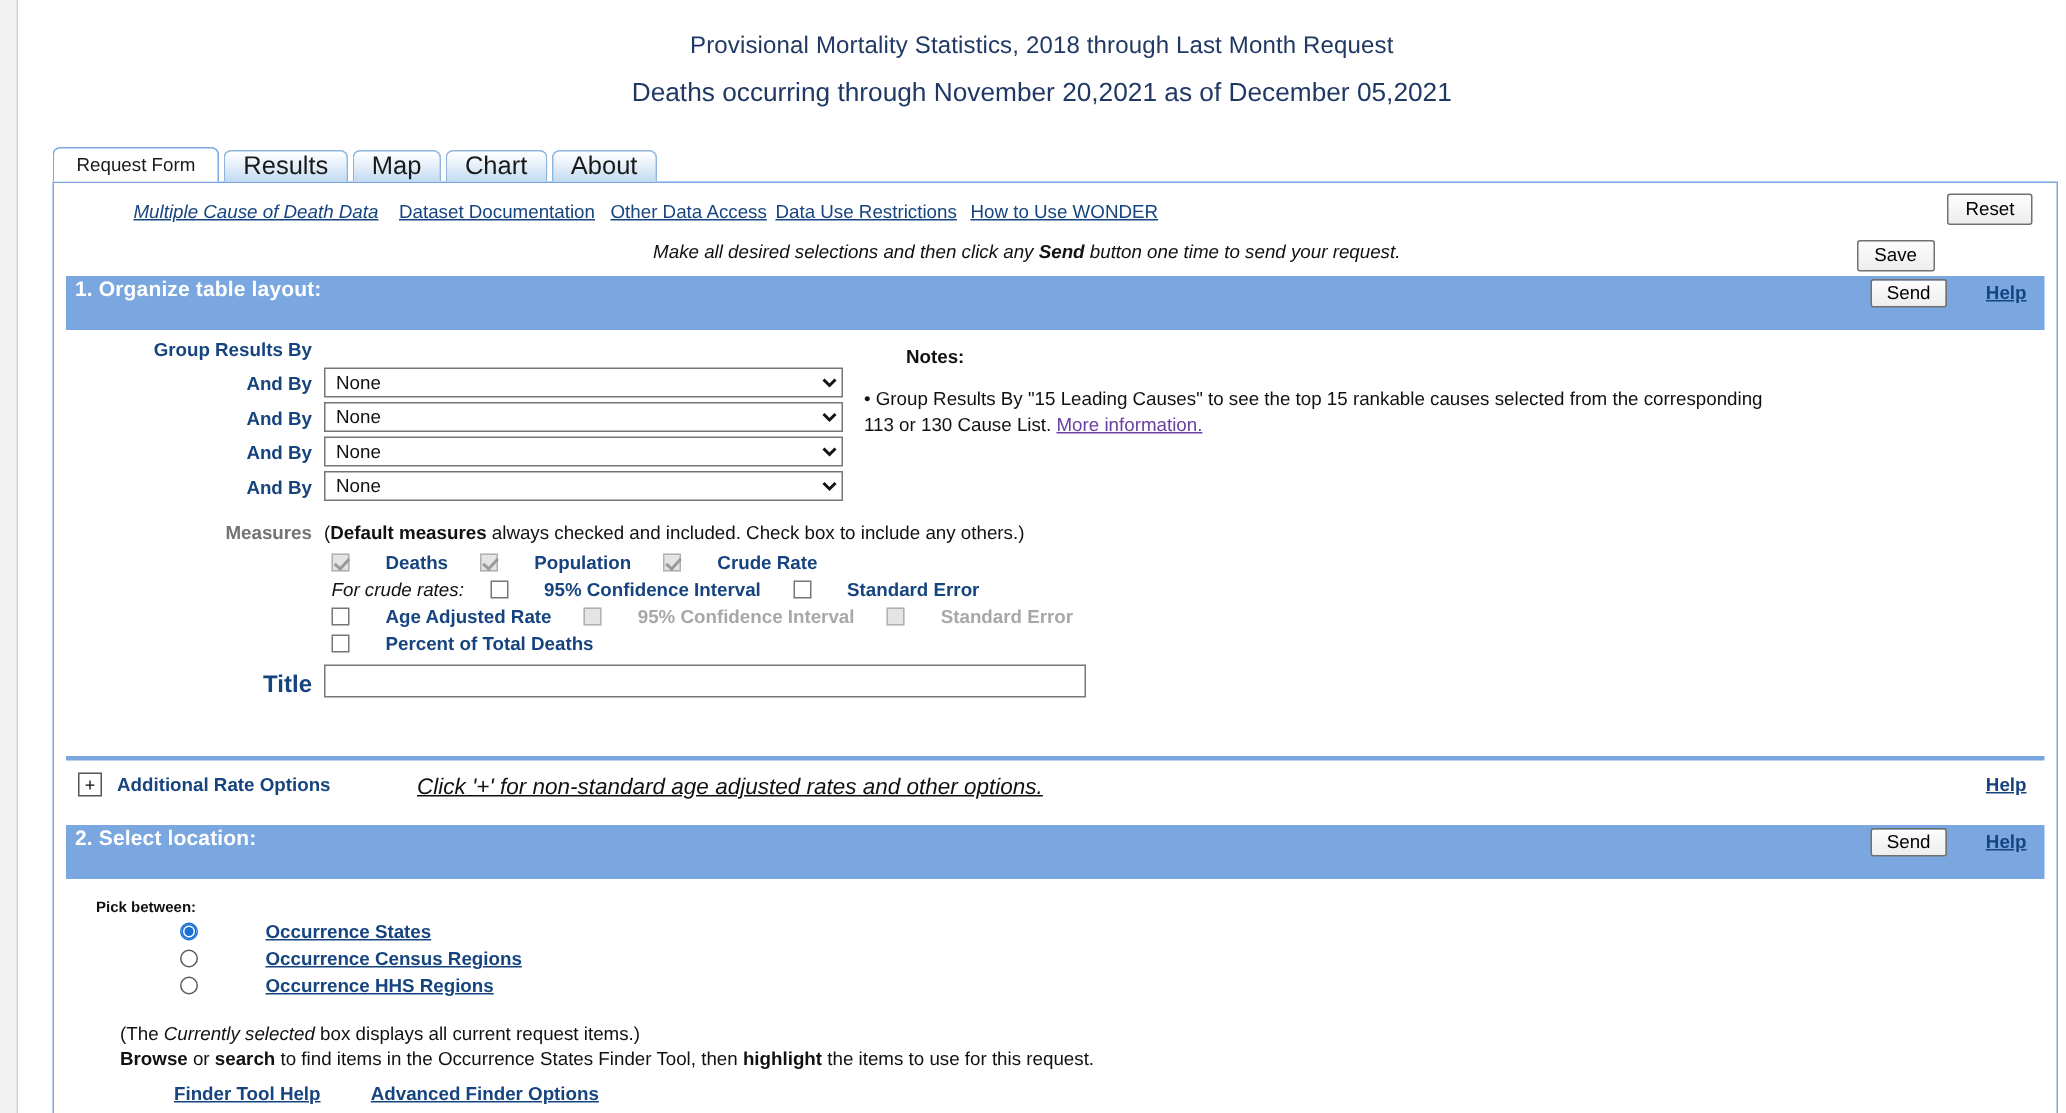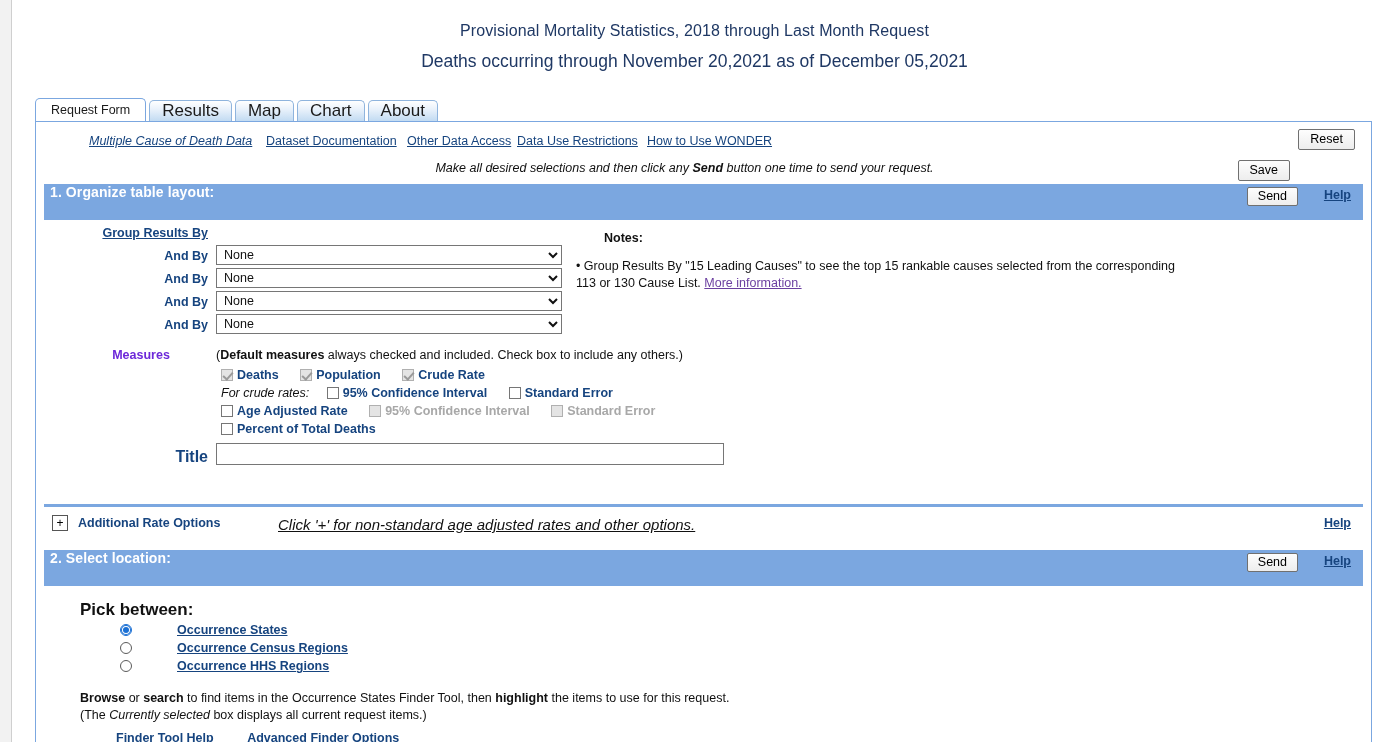--- a/index.html
+++ b/index.html
@@ -179,21 +179,21 @@
 
   .grp-label {
     position: absolute;
     font-size: 12.5px;
     font-weight: bold;
     color: #16447f;
     text-align: right;
     width: 134px;
     left: 38px;
   }
-  .grp-label.link { text-decoration: underline; cursor: pointer; }
+  .grp-label.link { cursor: pointer; }
 
   select.sel {
     position: absolute;
     left: 180px;
     width: 346px;
     height: 20px;
     font-family: "Liberation Sans", sans-serif;
     font-size: 12.5px;
     color: #111;
     border: 1px solid #767676;
@@ -217,24 +217,24 @@
     color: #6b3fa0;
     text-decoration: underline;
     cursor: pointer;
   }
 
   .measures-label {
     position: absolute;
     left: 38px;
     top: 128px;
     width: 134px;
-    text-align: center;
-    font-size: 12.5px;
-    font-weight: bold;
-    color: #6d28d9;
+    text-align: right;
+    font-size: 12.5px;
+    font-weight: bold;
+    color: #737373;
   }
   .measures-note {
     position: absolute;
     left: 180px;
     top: 128px;
     font-size: 12.5px;
     color: #111;
   }
   .measures-note b { font-weight: bold; }
 
@@ -264,20 +264,21 @@
     width: 4px;
     height: 8px;
     border: solid #9a9a9a;
     border-width: 0 2px 2px 0;
     transform: rotate(42deg);
   }
   .mlab {
     font-weight: bold;
     color: #16447f;
     margin-right: 18px;
+    margin-left: 20px;
   }
   .mlab.dim { color: #a8a8a8; }
   .for-crude {
     font-style: italic;
     color: #111;
     margin-right: 14px;
   }
 
   .title-label {
     position: absolute;
@@ -355,22 +356,22 @@
     font-size: 12.5px;
     font-weight: bold;
     color: #16447f;
     text-decoration: underline;
     cursor: pointer;
   }
 
   
   .body2 { position: relative; padding-top: 14px; }
   .pick-label {
-    margin-left: 44px;
-    font-size: 17px;
+    margin-left: 28px;
+    font-size: 10px;
     font-weight: bold;
     color: #111;
   }
   .radio-row {
     margin-left: 84px;
     margin-top: 2px;
     font-size: 12.5px;
     display: flex;
     align-items: center;
     height: 16px;
@@ -560,22 +561,22 @@
       <div class="radio-row">
         <span class="rb"></span>
         <span class="rlab">Occurrence Census Regions</span>
       </div>
       <div class="radio-row">
         <span class="rb"></span>
         <span class="rlab">Occurrence HHS Regions</span>
       </div>
 
       <div class="browse-text">
+        <div><span>(The </span><i>Currently selected</i><span> box displays all current request items.)</span></div>
         <div><b>Browse</b><span> or </span><b>search</b><span> to find items in the Occurrence States Finder Tool, then </span><b>highlight</b><span> the items to use for this request.</span></div>
-        <div><span>(The </span><i>Currently selected</i><span> box displays all current request items.)</span></div>
       </div>
 
       <div class="finder-links">
         <span>Finder Tool Help</span>
         <span>Advanced Finder Options</span>
       </div>
     </div>
 
   </div>
 </div>

